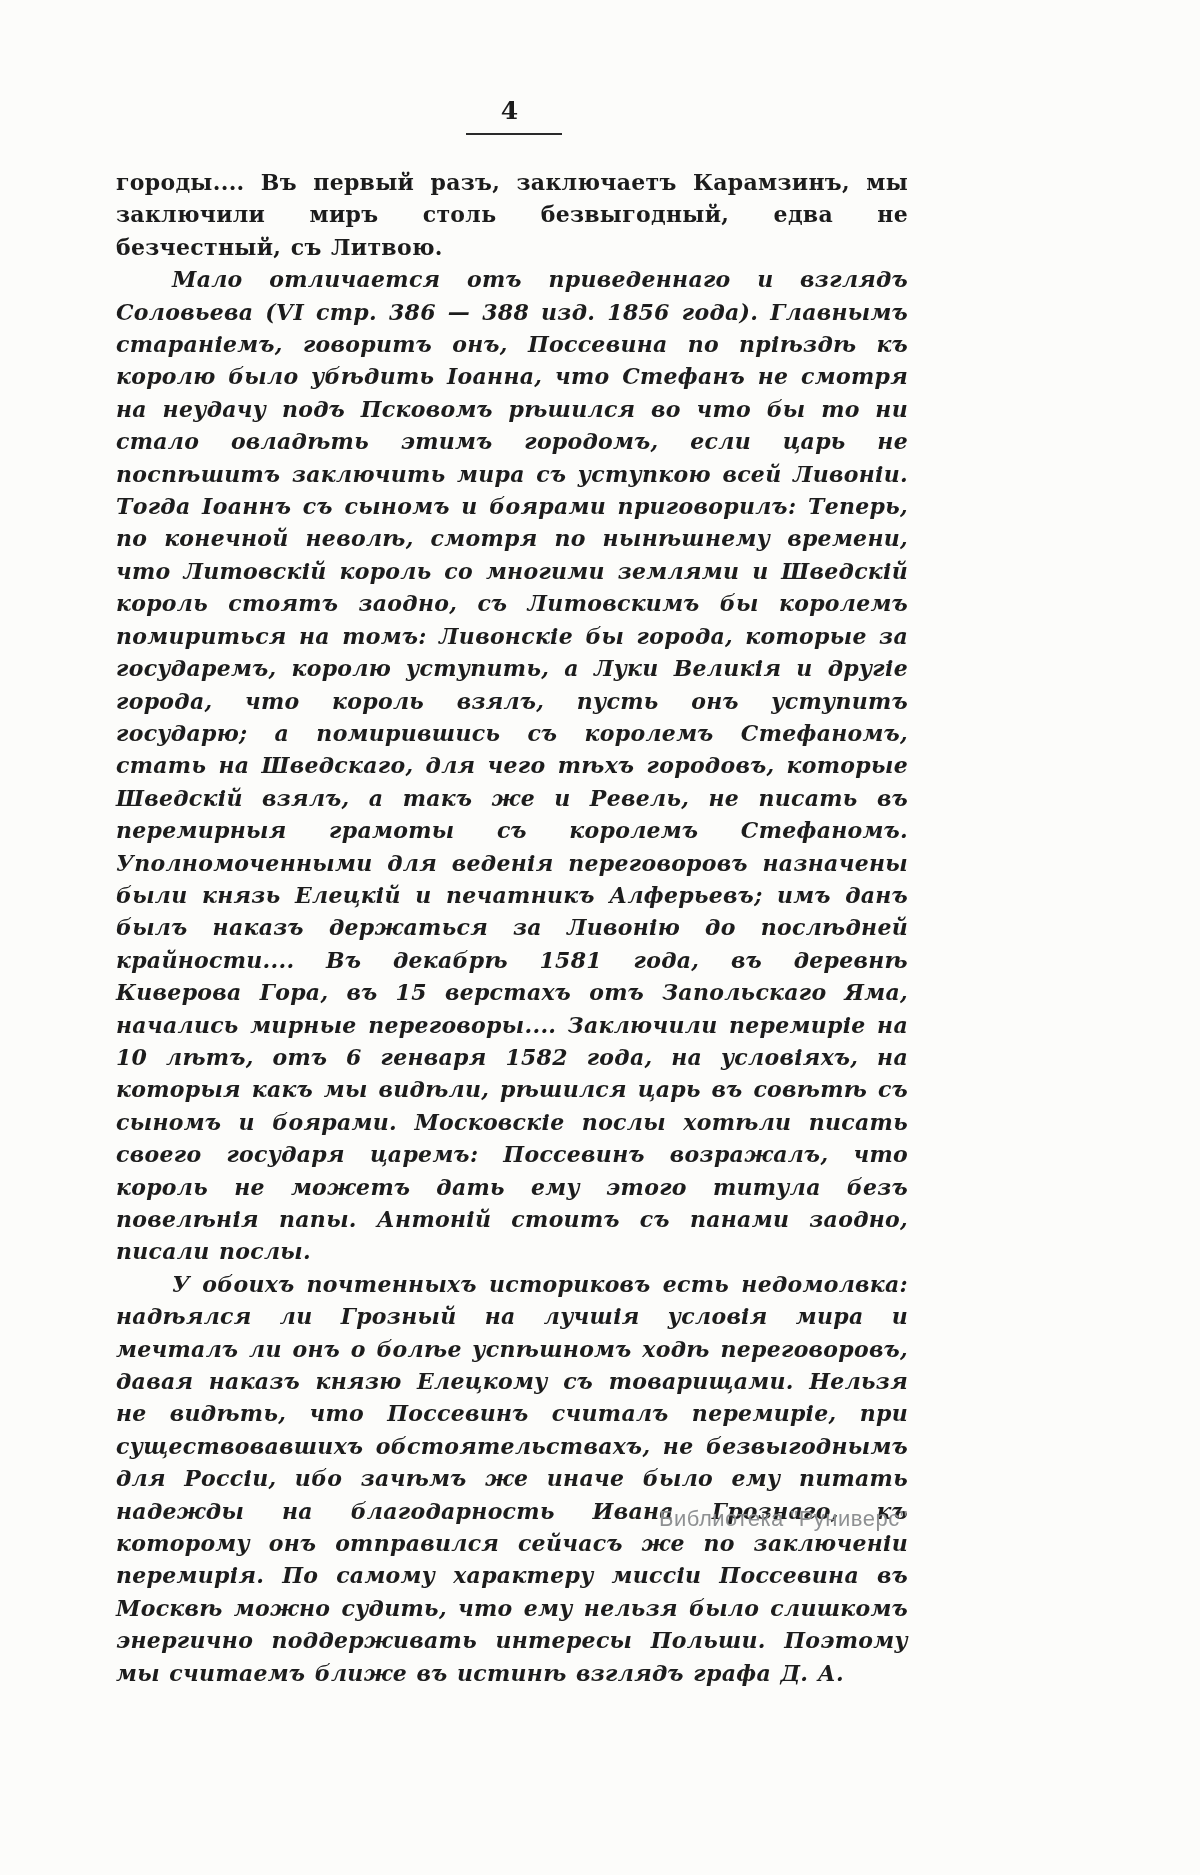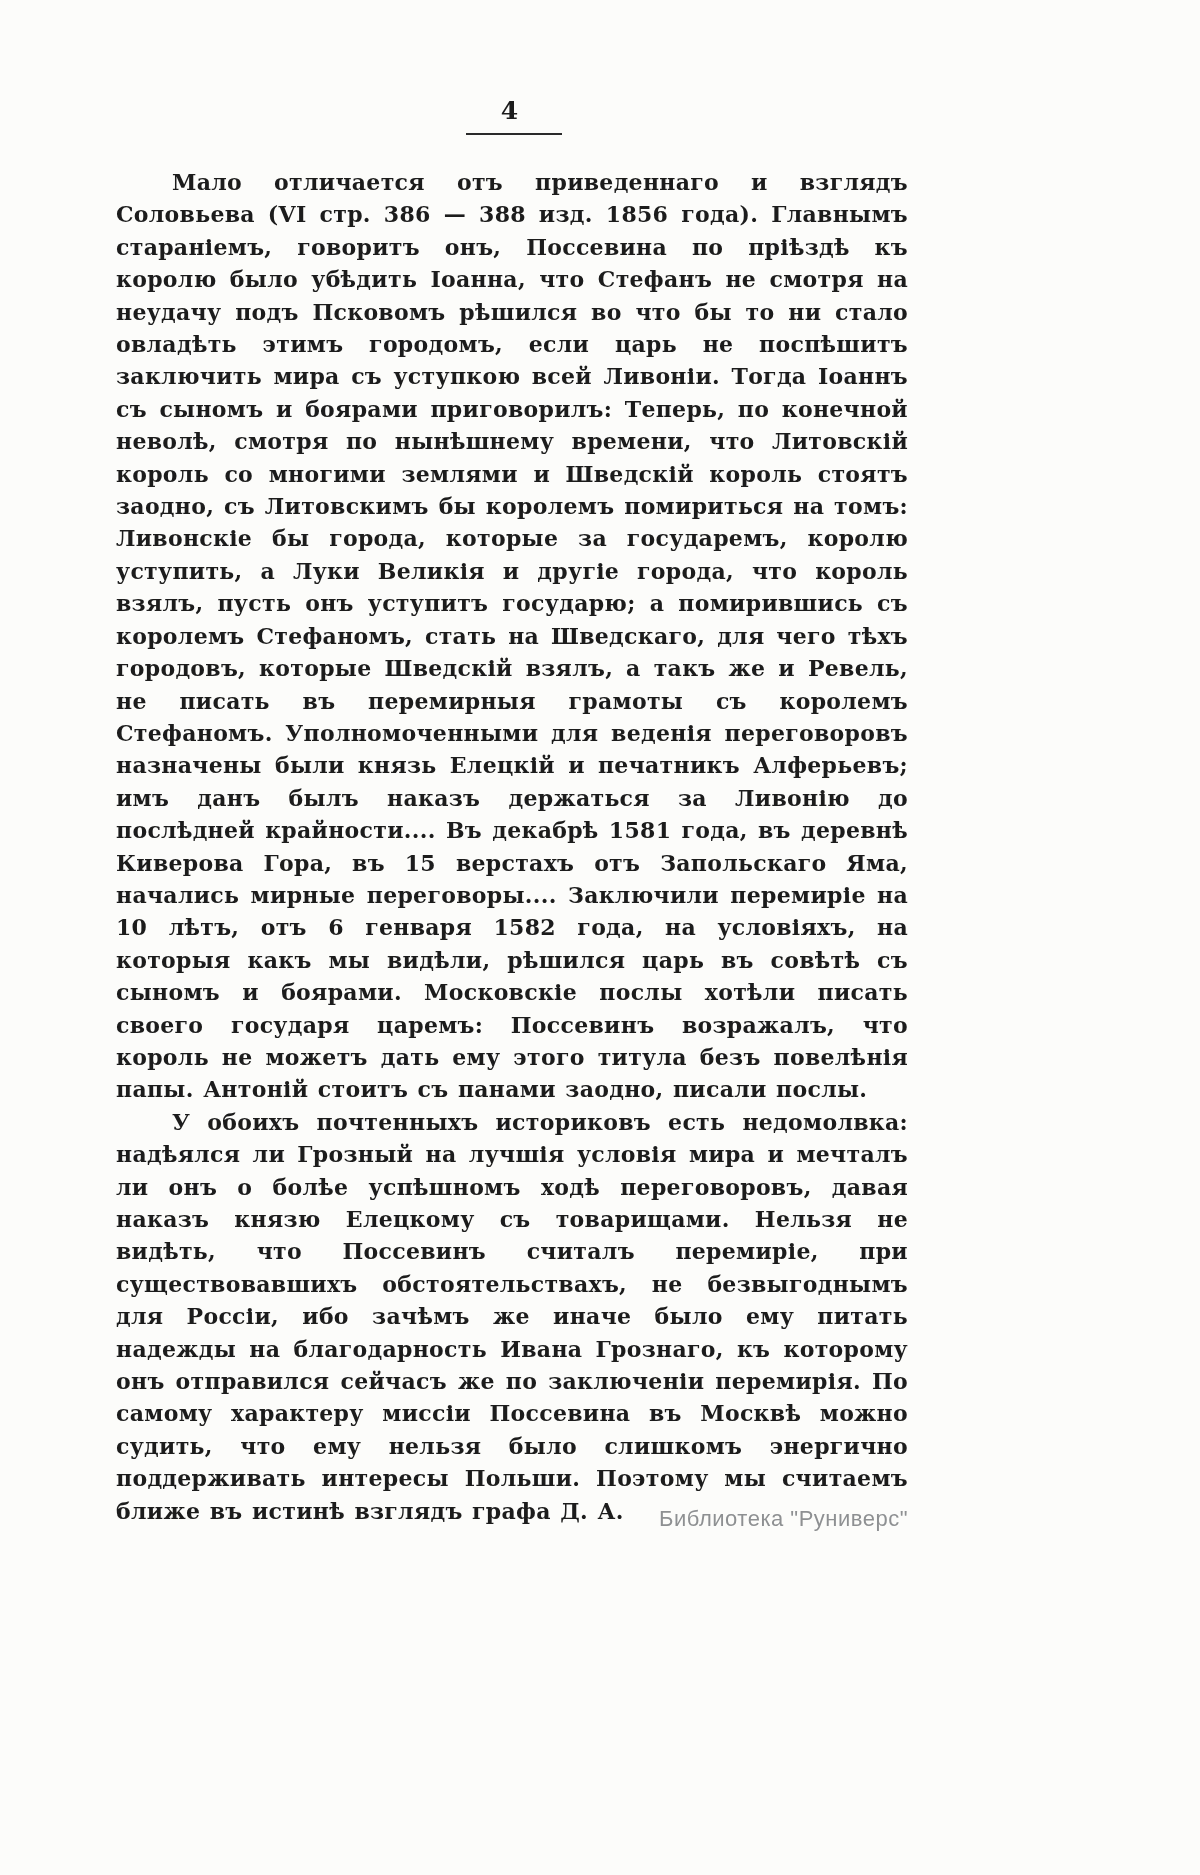--- a/index.html
+++ b/index.html
@@ -46,20 +46,21 @@
     text-align: justify;
     letter-spacing: 0.3px;
     word-spacing: 1.5px;
   }
   .para {
     margin: 0;
     padding: 0;
   }
   .para.indent {
     text-indent: 56px;
+    font-style: italic;
   }
   .watermark {
     position: absolute;
     top: 1506px;
     right: 292px;
     font-family: "Liberation Sans", "DejaVu Sans", sans-serif;
     font-size: 22px;
     color: #8e9092;
     letter-spacing: 0.5px;
     white-space: nowrap;
@@ -67,19 +68,20 @@
 </style>
 </head>
 <body>
 
 <div class="page">
 
   <div class="folio">4</div>
   <div class="folio-rule"></div>
 
   <div class="text-block">
+    <p class="para">городы.... Въ первый разъ, заключаетъ Карамзинъ, мы заключили миръ столь безвыгодный, едва не безчестный, съ Литвою.</p>
     <p class="para indent">Мало отличается отъ приведеннаго и взглядъ Соловьева (VI стр. 386 — 388 изд. 1856 года). Главнымъ стараніемъ, говоритъ онъ, Поссевина по пріѣздѣ къ королю было убѣдить Іоанна, что Стефанъ не смотря на неудачу подъ Псковомъ рѣшился во что бы то ни стало овладѣть этимъ городомъ, если царь не поспѣшитъ заключить мира съ уступкою всей Ливоніи. Тогда Іоаннъ съ сыномъ и боярами приговорилъ: Теперь, по конечной неволѣ, смотря по нынѣшнему времени, что Литовскій король со многими землями и Шведскій король стоятъ заодно, съ Литовскимъ бы королемъ помириться на томъ: Ливонскіе бы города, которые за государемъ, королю уступить, а Луки Великія и другіе города, что король взялъ, пусть онъ уступитъ государю; а помирившись съ королемъ Стефаномъ, стать на Шведскаго, для чего тѣхъ городовъ, которые Шведскій взялъ, а такъ же и Ревель, не писать въ перемирныя грамоты съ королемъ Стефаномъ. Уполномоченными для веденія переговоровъ назначены были князь Елецкій и печатникъ Алферьевъ; имъ данъ былъ наказъ держаться за Ливонію до послѣдней крайности.... Въ декабрѣ 1581 года, въ деревнѣ Киверова Гора, въ 15 верстахъ отъ Запольскаго Яма, начались мирные переговоры.... Заключили перемиріе на 10 лѣтъ, отъ 6 генваря 1582 года, на условіяхъ, на которыя какъ мы видѣли, рѣшился царь въ совѣтѣ съ сыномъ и боярами. Московскіе послы хотѣли писать своего государя царемъ: Поссевинъ возражалъ, что король не можетъ дать ему этого титула безъ повелѣнія папы. Антоній стоитъ съ панами заодно, писали послы.</p>
     <p class="para indent">У обоихъ почтенныхъ историковъ есть недомолвка: надѣялся ли Грозный на лучшія условія мира и мечталъ ли онъ о болѣе успѣшномъ ходѣ переговоровъ, давая наказъ князю Елецкому съ товарищами. Нельзя не видѣть, что Поссевинъ считалъ перемиріе, при существовавшихъ обстоятельствахъ, не безвыгоднымъ для Россіи, ибо зачѣмъ же иначе было ему питать надежды на благодарность Ивана Грознаго, къ которому онъ отправился сейчасъ же по заключеніи перемирія. По самому характеру миссіи Поссевина въ Москвѣ можно судить, что ему нельзя было слишкомъ энергично поддерживать интересы Польши. Поэтому мы считаемъ ближе въ истинѣ взглядъ графа Д. А.</p>
   </div>
 
   <div class="watermark">Библиотека "Руниверс"</div>
 
 </div>
 
 </body></html>

